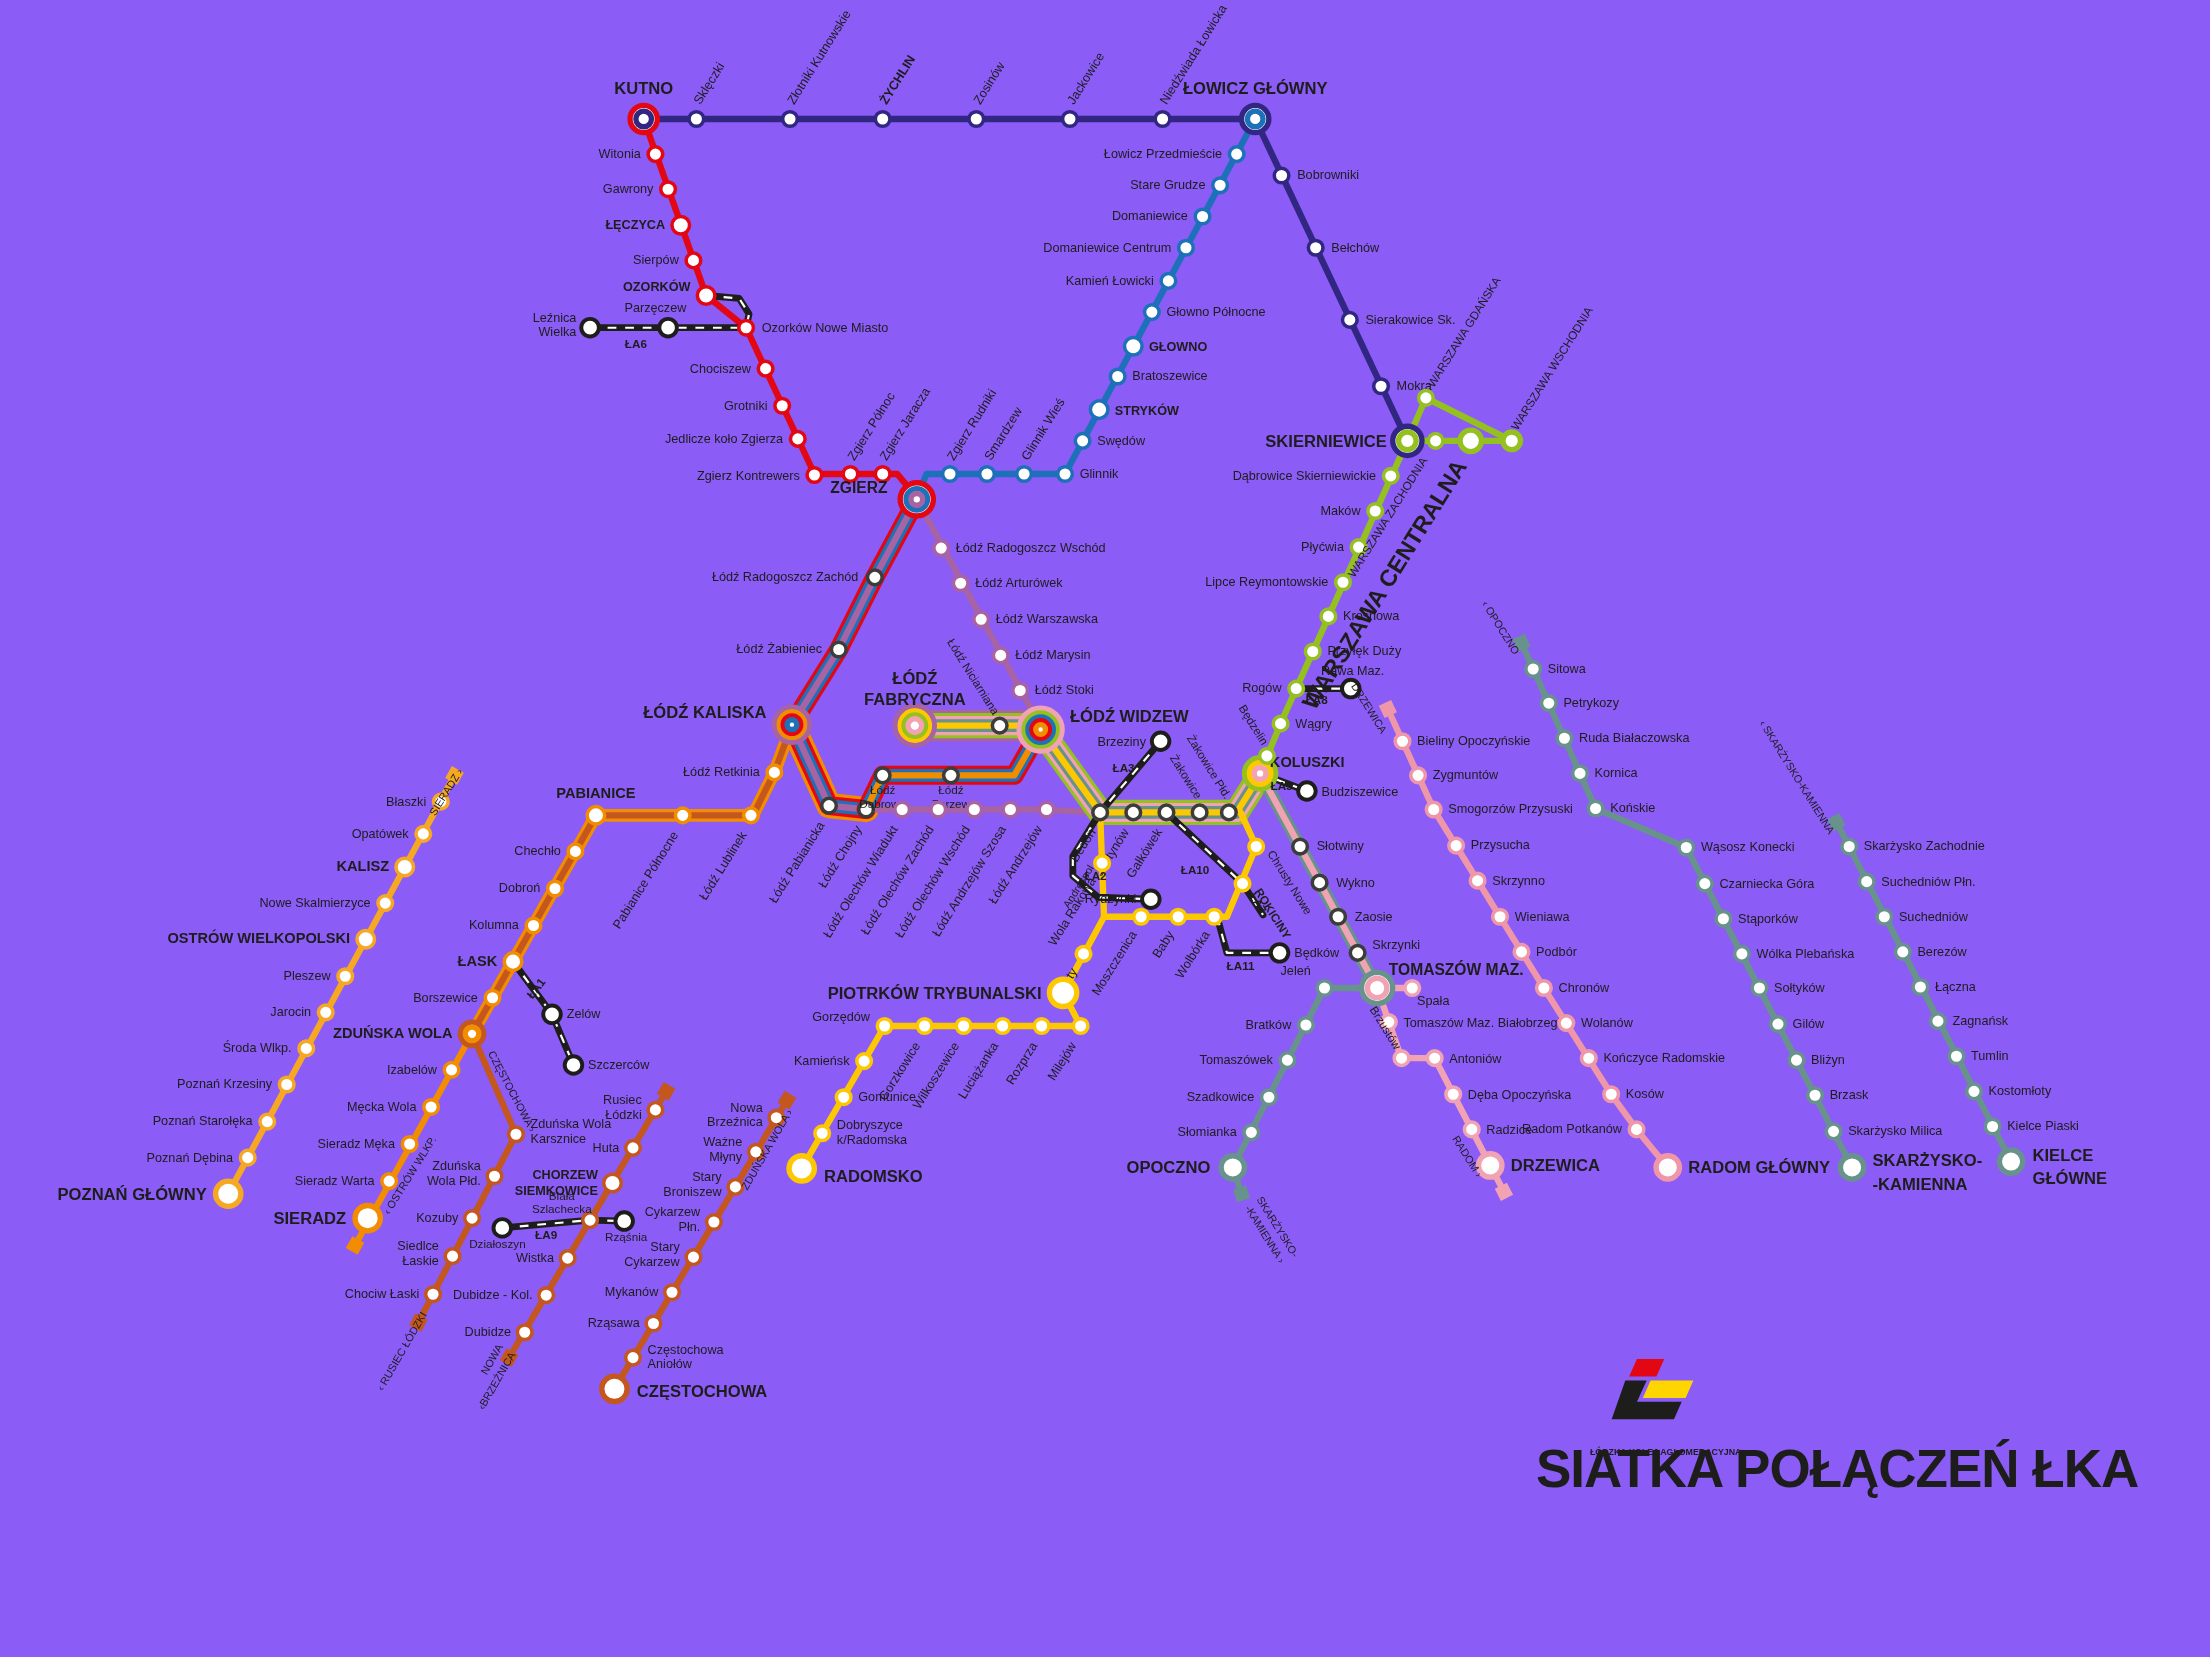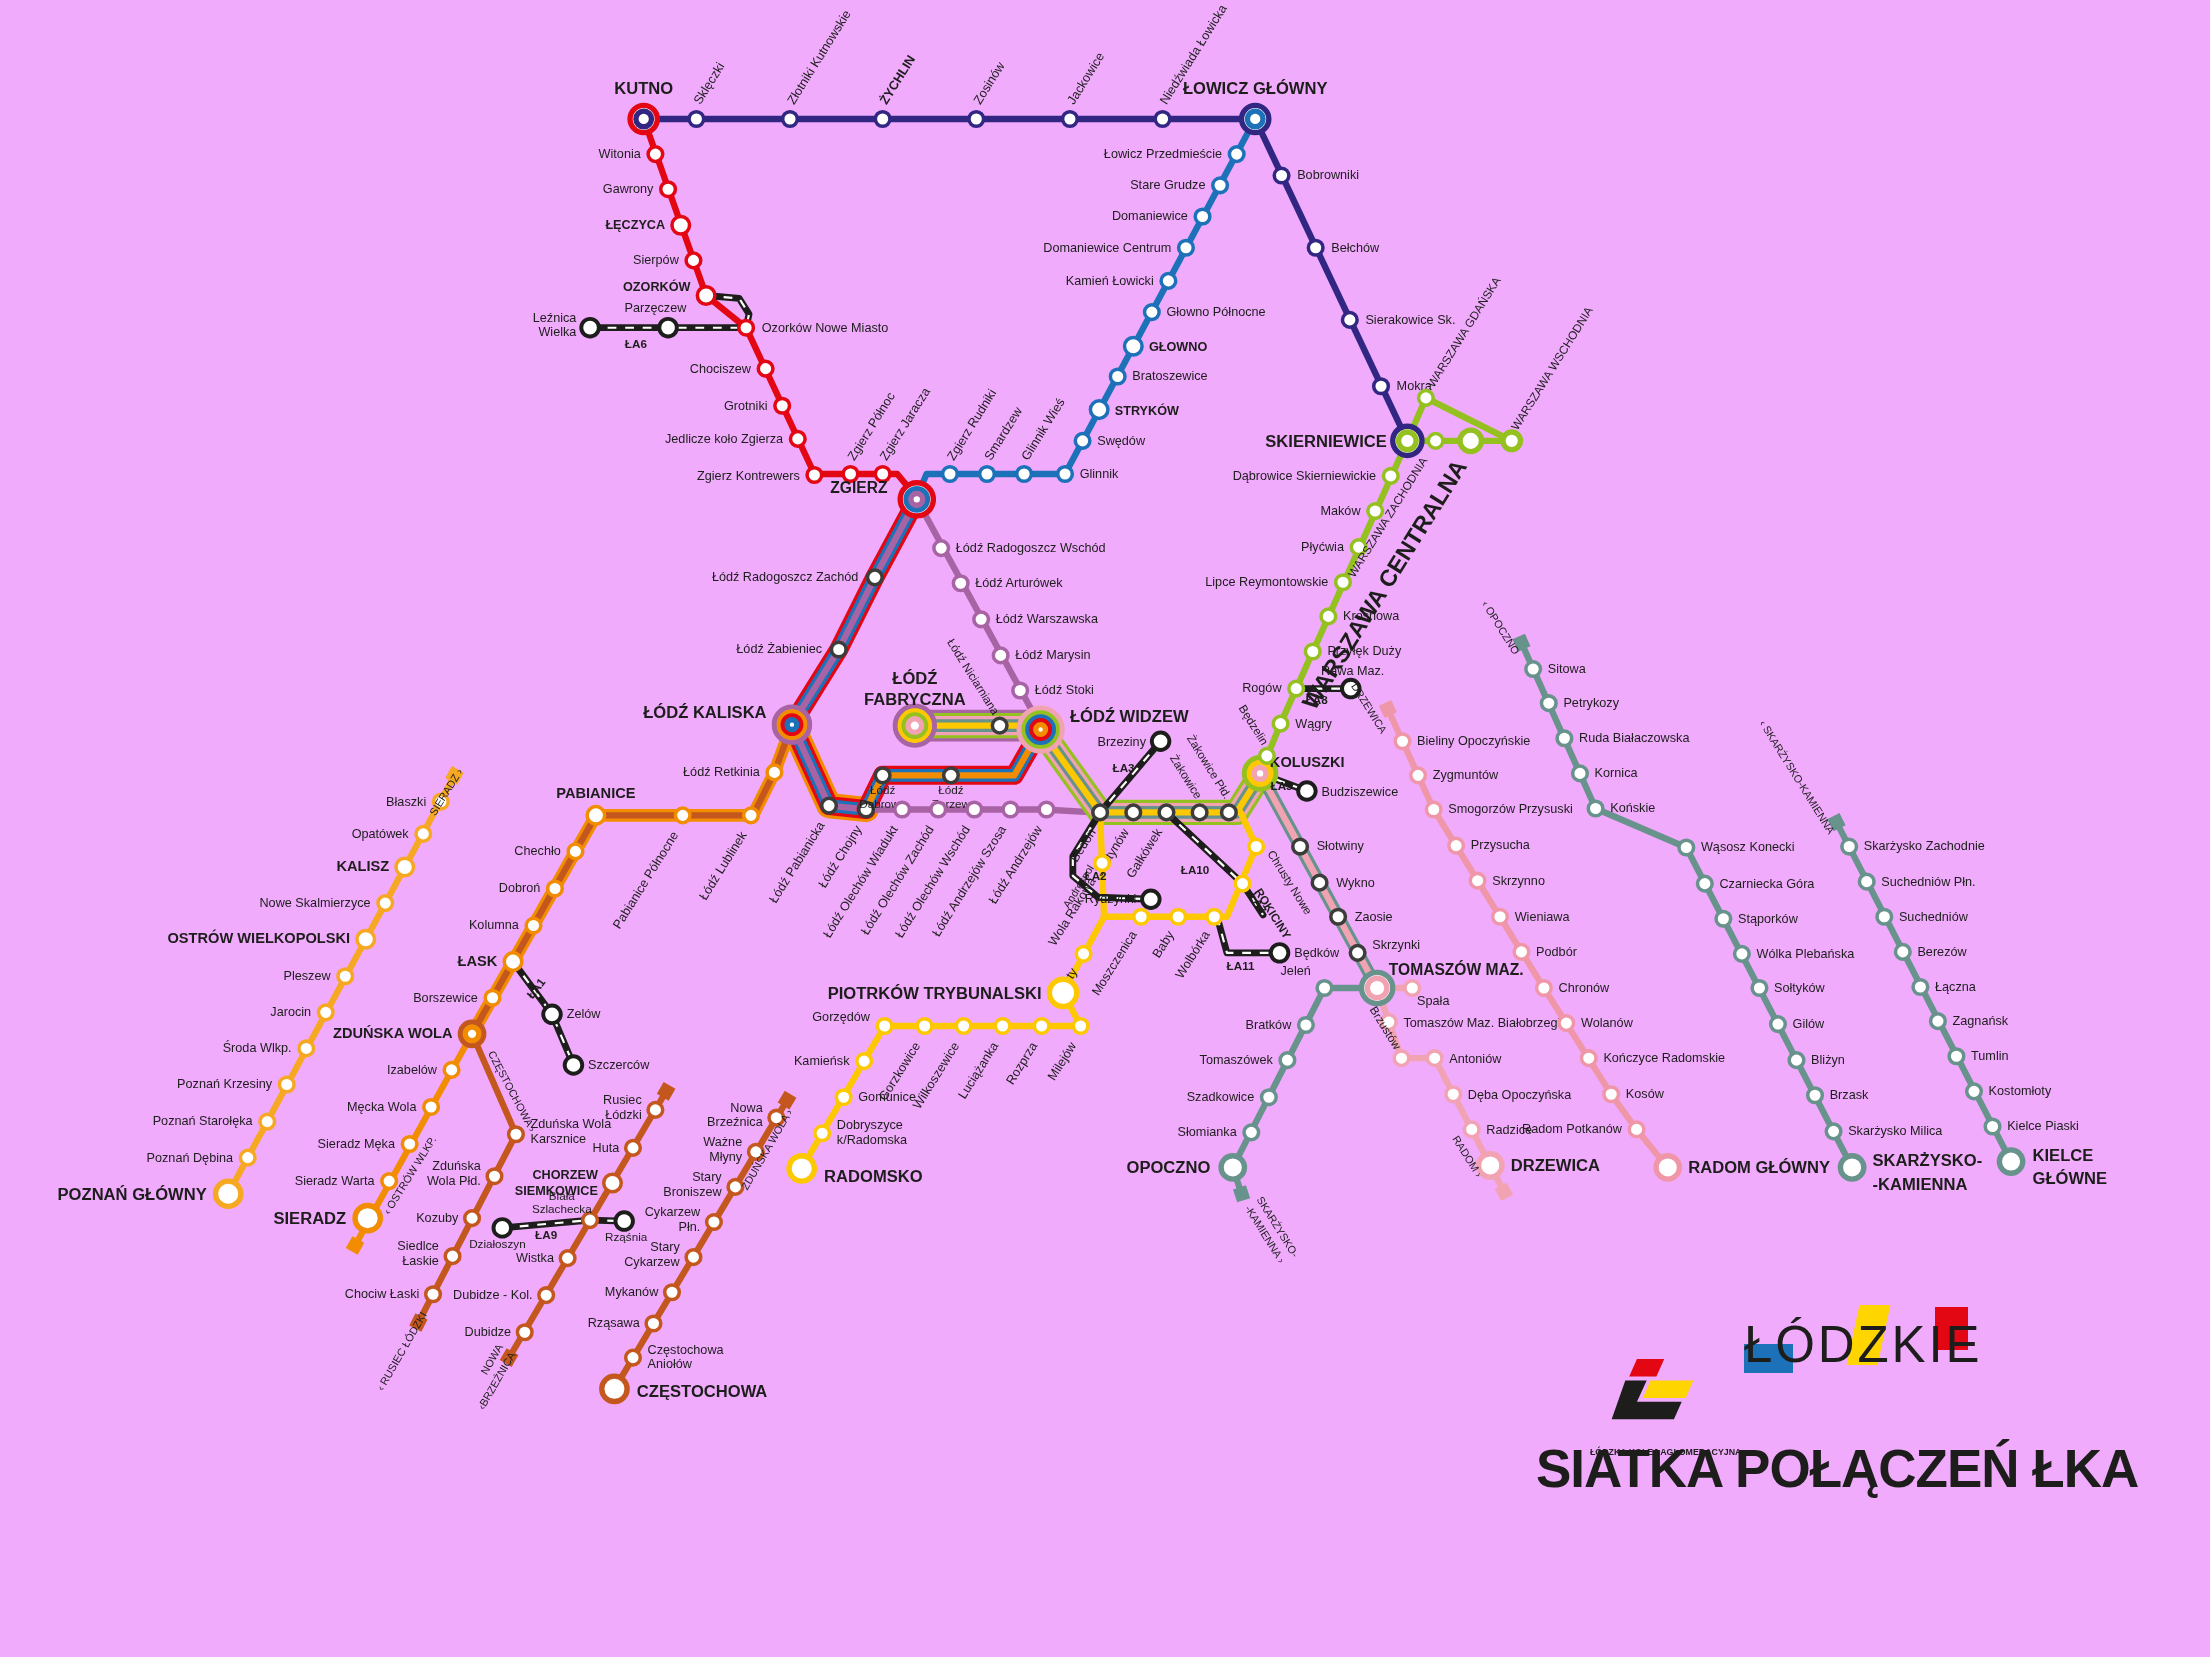--- a/index.html
+++ b/index.html
@@ -1,17 +1,17 @@
 <!DOCTYPE html>
 <html><head>
 <meta charset="utf-8">
 <style>
   html,body{margin:0;padding:0;background:#ffffff;}
   body{font-family:"Liberation Sans", sans-serif;}
-  #stage{position:relative;width:2211px;height:1658px;background:#f0abfc;overflow:hidden;}
+  #stage{position:relative;width:2211px;height:1658px;background:#8b5cf6;overflow:hidden;}
   #map{position:absolute;left:0;top:0;}
   .brand{position:absolute;color:#1d1d1b;}
   #title{left:1536px;top:1438px;width:683px;font-size:53px;font-weight:bold;letter-spacing:-1px;color:#1d1d1b;font-family:"Liberation Sans",sans-serif;}
   #lka-logo{left:1590px;top:1351px;width:127px;text-align:center;}
   #lka-caption{font-size:8.8px;font-weight:bold;margin-top:3.9px;white-space:nowrap;}
   #lodzkie-logo{left:1744px;top:1297px;width:234px;height:88px;}
   #lodzkie-word{position:absolute;left:0px;top:17.6px;font-size:51px;font-weight:200;letter-spacing:2.9px;color:#1d1d1b;font-family:"Liberation Sans",sans-serif;}
   .rect{position:absolute;}
 </style>
 </head>
@@ -1010,22 +1010,16 @@
 
   <div class="brand" id="lka-logo">
     <svg width="107" height="88" viewBox="0 0 110 90">
       <polygon points="38,8 66,8 58,26 30,26" fill="#e30613"></polygon>
       <polygon points="52,30 96,30 88,48 44,48" fill="#ffd500"></polygon>
       <polygon points="26,30 48,30 38,52 84,52 76,70 12,70" fill="#1d1d1b"></polygon>
     </svg>
     <div id="lka-caption">ŁÓDZKA KOLEJ AGLOMERACYJNA</div>
   </div>
 
-  <div class="brand" id="lodzkie-logo">
-    <div class="rect" style="left:0px;top:47px;width:49px;height:29px;background:#1d71b8;"></div>
-    <div class="rect" style="left:109px;top:7.8px;width:31px;height:60px;background:#ffd500;transform:skewX(-12deg);"></div>
-    <div class="rect" style="left:191px;top:9.8px;width:33px;height:43px;background:#e30613;"></div>
-    <div id="lodzkie-word">ŁÓDZKIE</div>
-  </div>
 
   <div class="brand" id="title">SIATKA POŁĄCZEŃ ŁKA</div>
 </div>
 
 
 </body></html>

